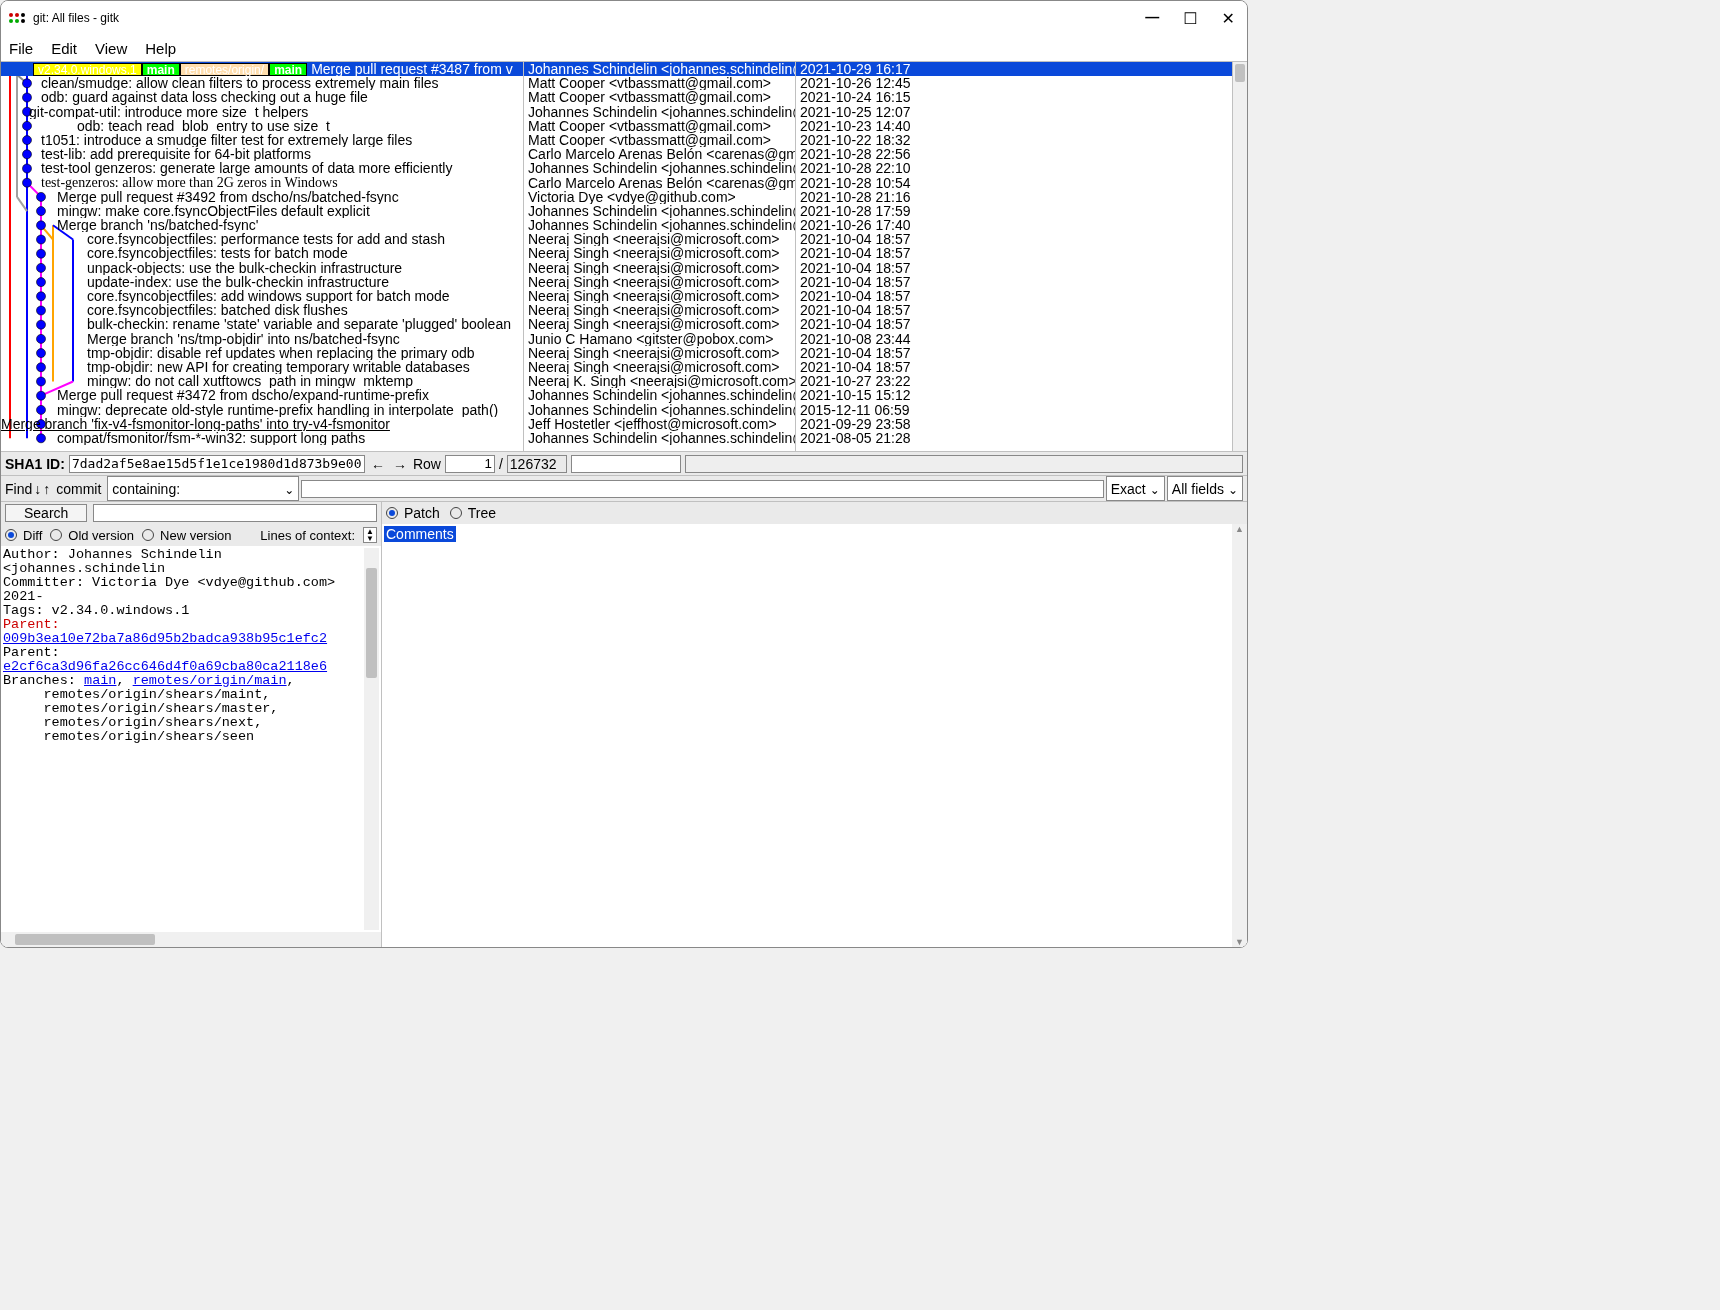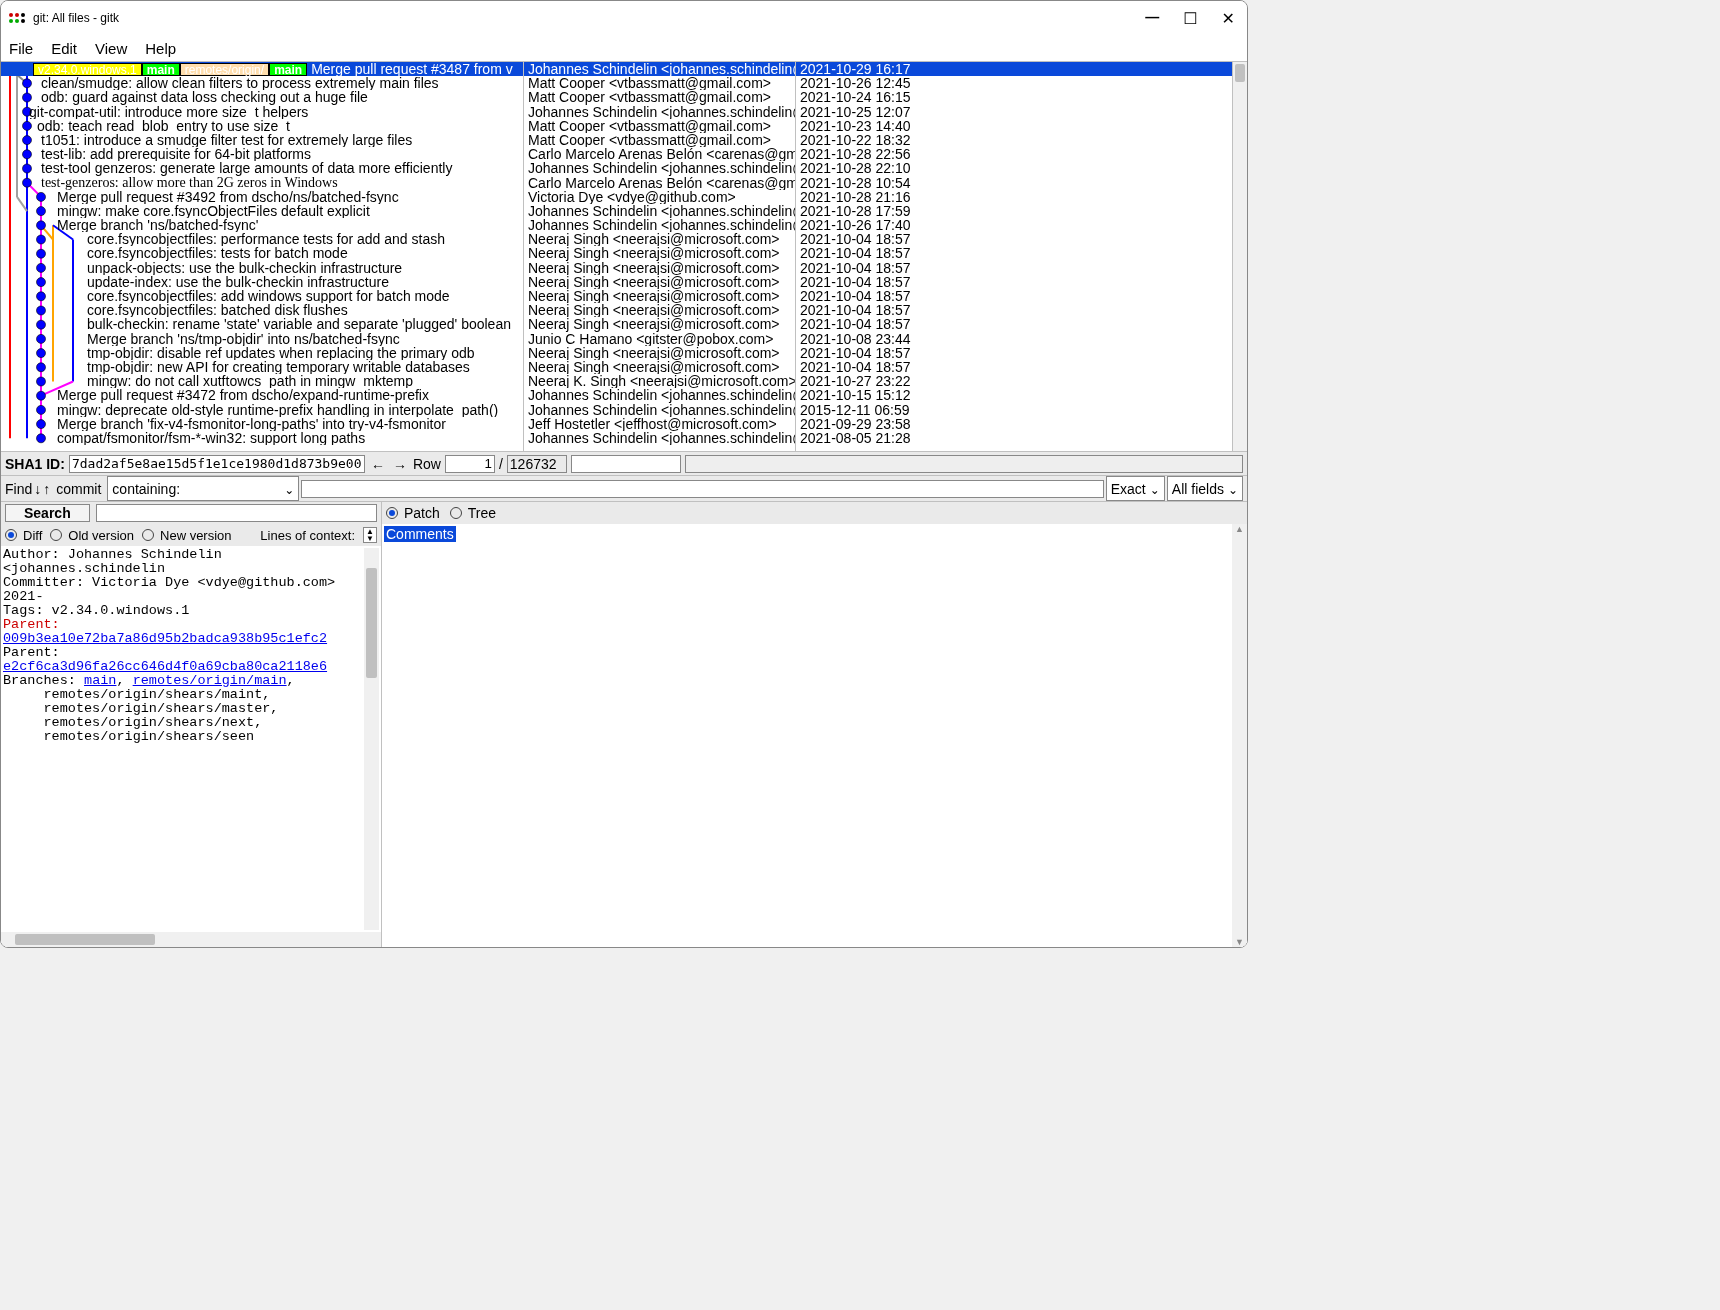--- a/index.html
+++ b/index.html
@@ -102,21 +102,21 @@
   }
   .find-bar .sel.long { width: 192px; justify-content: space-between; }
   .find-bar .blank { flex:1; height: 18px; border: 1px solid #888; background: #fff;}
   .caret::after { content: "⌄"; font-size: 12px; }
   
   .bottom-split { flex: 1; display: flex; border-top: 1px solid #c0c0c0; min-height: 0;}
   .bottom-left { flex: 0 0 380px; display: flex; flex-direction: column; background: #fff; min-width:0;}
   .bottom-right { flex: 1; display: flex; flex-direction: column; background: #fff; border-left: 1px solid #c0c0c0;}
   .search-row {
     height: 22px; display: flex; align-items: center;
-    background: #eaeaea; padding: 0 4px; gap: 6px; font-weight: bold;
+    background: #eaeaea; padding: 0 4px; gap: 6px;
   }
   .search-row .btn {
     border: 1px solid #888; background: #f4f4f4;
     padding: 0 18px; height: 18px; line-height: 16px;
   }
   .search-row .blank { flex:1; height: 18px; border: 1px solid #888; background: #fff;}
   .radio-row {
     height: 22px; display: flex; align-items: center;
     background: #eaeaea; padding: 0 4px; gap: 8px; font-size: 13px;
   }
@@ -236,21 +236,21 @@
         </div>
         <div class="row" style="padding-left: 40px; position: relative; z-index: 1;">
           <span>clean/smudge: allow clean filters to process extremely main files</span>
         </div>
         <div class="row" style="padding-left: 40px; position: relative; z-index: 1;">
           <span>odb: guard against data loss checking out a huge file</span>
         </div>
         <div class="row" style="padding-left: 28px; position: relative; z-index: 1;">
           <span>git-compat-util: introduce more size_t helpers</span>
         </div>
-        <div class="row" style="padding-left: 36px; position: relative; z-index: 1;">
+        <div class="row" style="padding-left: 36px; position: relative; z-index: 1; margin-left: 40px;">
           <span>odb: teach read_blob_entry to use size_t</span>
         </div>
         <div class="row" style="padding-left: 40px; position: relative; z-index: 1;">
           <span>t1051: introduce a smudge filter test for extremely large files</span>
         </div>
         <div class="row" style="padding-left: 40px; position: relative; z-index: 1;">
           <span>test-lib: add prerequisite for 64-bit platforms</span>
         </div>
         <div class="row" style="padding-left: 40px; position: relative; z-index: 1;">
           <span>test-tool genzeros: generate large amounts of data more efficiently</span>
@@ -299,21 +299,21 @@
         </div>
         <div class="row" style="padding-left: 86px; position: relative; z-index: 1;">
           <span>mingw: do not call xutftowcs_path in mingw_mktemp</span>
         </div>
         <div class="row" style="padding-left: 56px; position: relative; z-index: 1;">
           <span>Merge pull request #3472 from dscho/expand-runtime-prefix</span>
         </div>
         <div class="row" style="padding-left: 56px; position: relative; z-index: 1;">
           <span>mingw: deprecate old-style runtime-prefix handling in interpolate_path()</span>
         </div>
-        <div class="row" style="padding-left: 56px; position: relative; z-index: 1;">
+        <div class="row" style="position: relative; z-index: 1; text-decoration: underline;">
           <span>Merge branch 'fix-v4-fsmonitor-long-paths' into try-v4-fsmonitor</span>
         </div>
         <div class="row" style="padding-left: 56px; position: relative; z-index: 1;">
           <span>compat/fsmonitor/fsm-*-win32: support long paths</span>
         </div>
       </div>
     <div class="col author" id="col-author">
         <div class="row selected">Johannes Schindelin &lt;johannes.schindelin@g</div>
         <div class="row">Matt Cooper &lt;vtbassmatt@gmail.com&gt;</div>
         <div class="row">Matt Cooper &lt;vtbassmatt@gmail.com&gt;</div>

